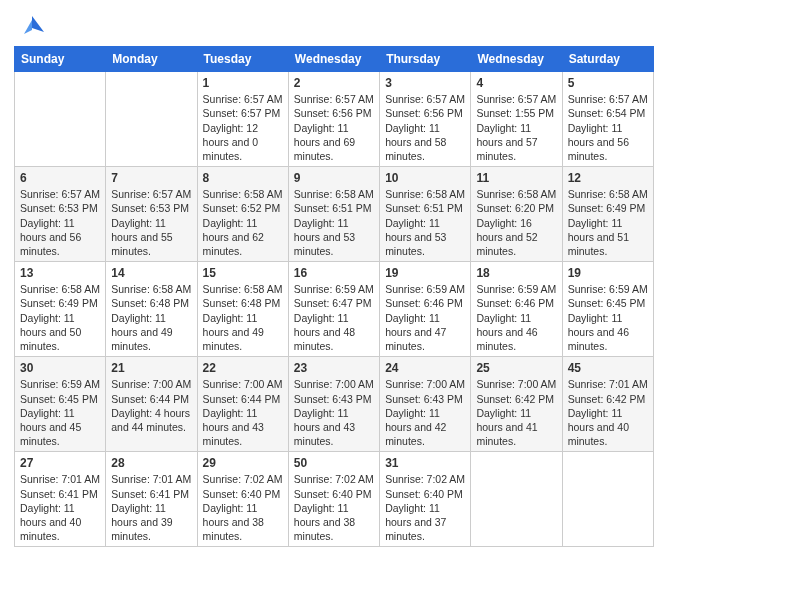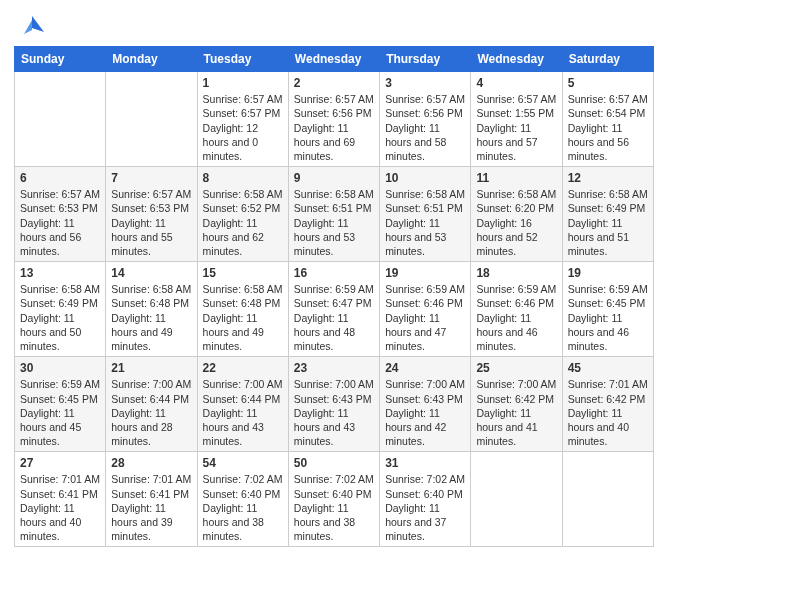--- a/index.html
+++ b/index.html
@@ -268,21 +268,21 @@
           <td>
             <span class="day-number">30</span>
             <div>Sunrise: 6:59 AM</div>
             <div>Sunset: 6:45 PM</div>
             <div>Daylight: 11 hours and 45 minutes.</div>
           </td>
           <td>
             <span class="day-number">21</span>
             <div>Sunrise: 7:00 AM</div>
             <div>Sunset: 6:44 PM</div>
-            <div>Daylight: 11 hours and 28 minutes.</div>
+            <div>Daylight: 4 hours and 44 minutes.</div>
           </td>
           <td>
             <span class="day-number">22</span>
             <div>Sunrise: 7:00 AM</div>
             <div>Sunset: 6:44 PM</div>
             <div>Daylight: 11 hours and 43 minutes.</div>
           </td>
           <td>
             <span class="day-number">23</span>
             <div>Sunrise: 7:00 AM</div>
@@ -315,21 +315,21 @@
             <div>Sunset: 6:41 PM</div>
             <div>Daylight: 11 hours and 40 minutes.</div>
           </td>
           <td>
             <span class="day-number">28</span>
             <div>Sunrise: 7:01 AM</div>
             <div>Sunset: 6:41 PM</div>
             <div>Daylight: 11 hours and 39 minutes.</div>
           </td>
           <td>
-            <span class="day-number">54</span>
+            <span class="day-number">29</span>
             <div>Sunrise: 7:02 AM</div>
             <div>Sunset: 6:40 PM</div>
             <div>Daylight: 11 hours and 38 minutes.</div>
           </td>
           <td>
             <span class="day-number">50</span>
             <div>Sunrise: 7:02 AM</div>
             <div>Sunset: 6:40 PM</div>
             <div>Daylight: 11 hours and 38 minutes.</div>
           </td>

